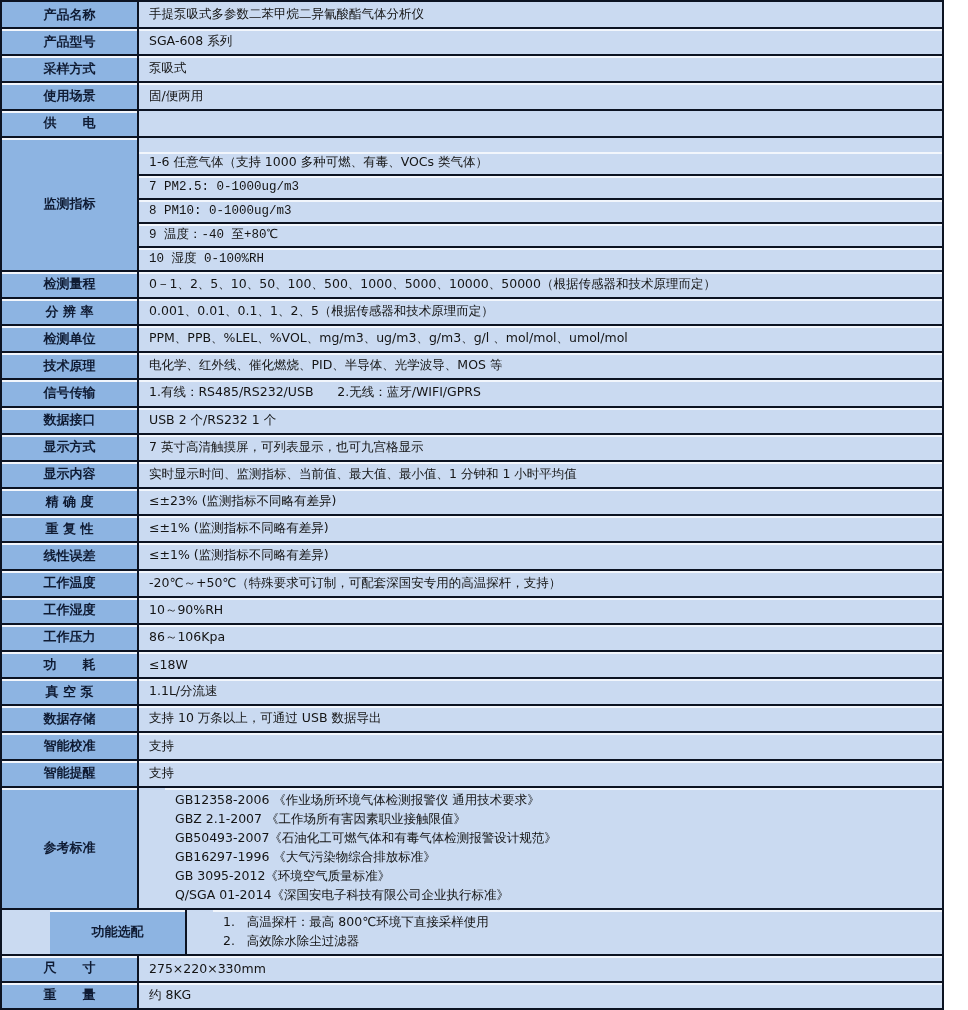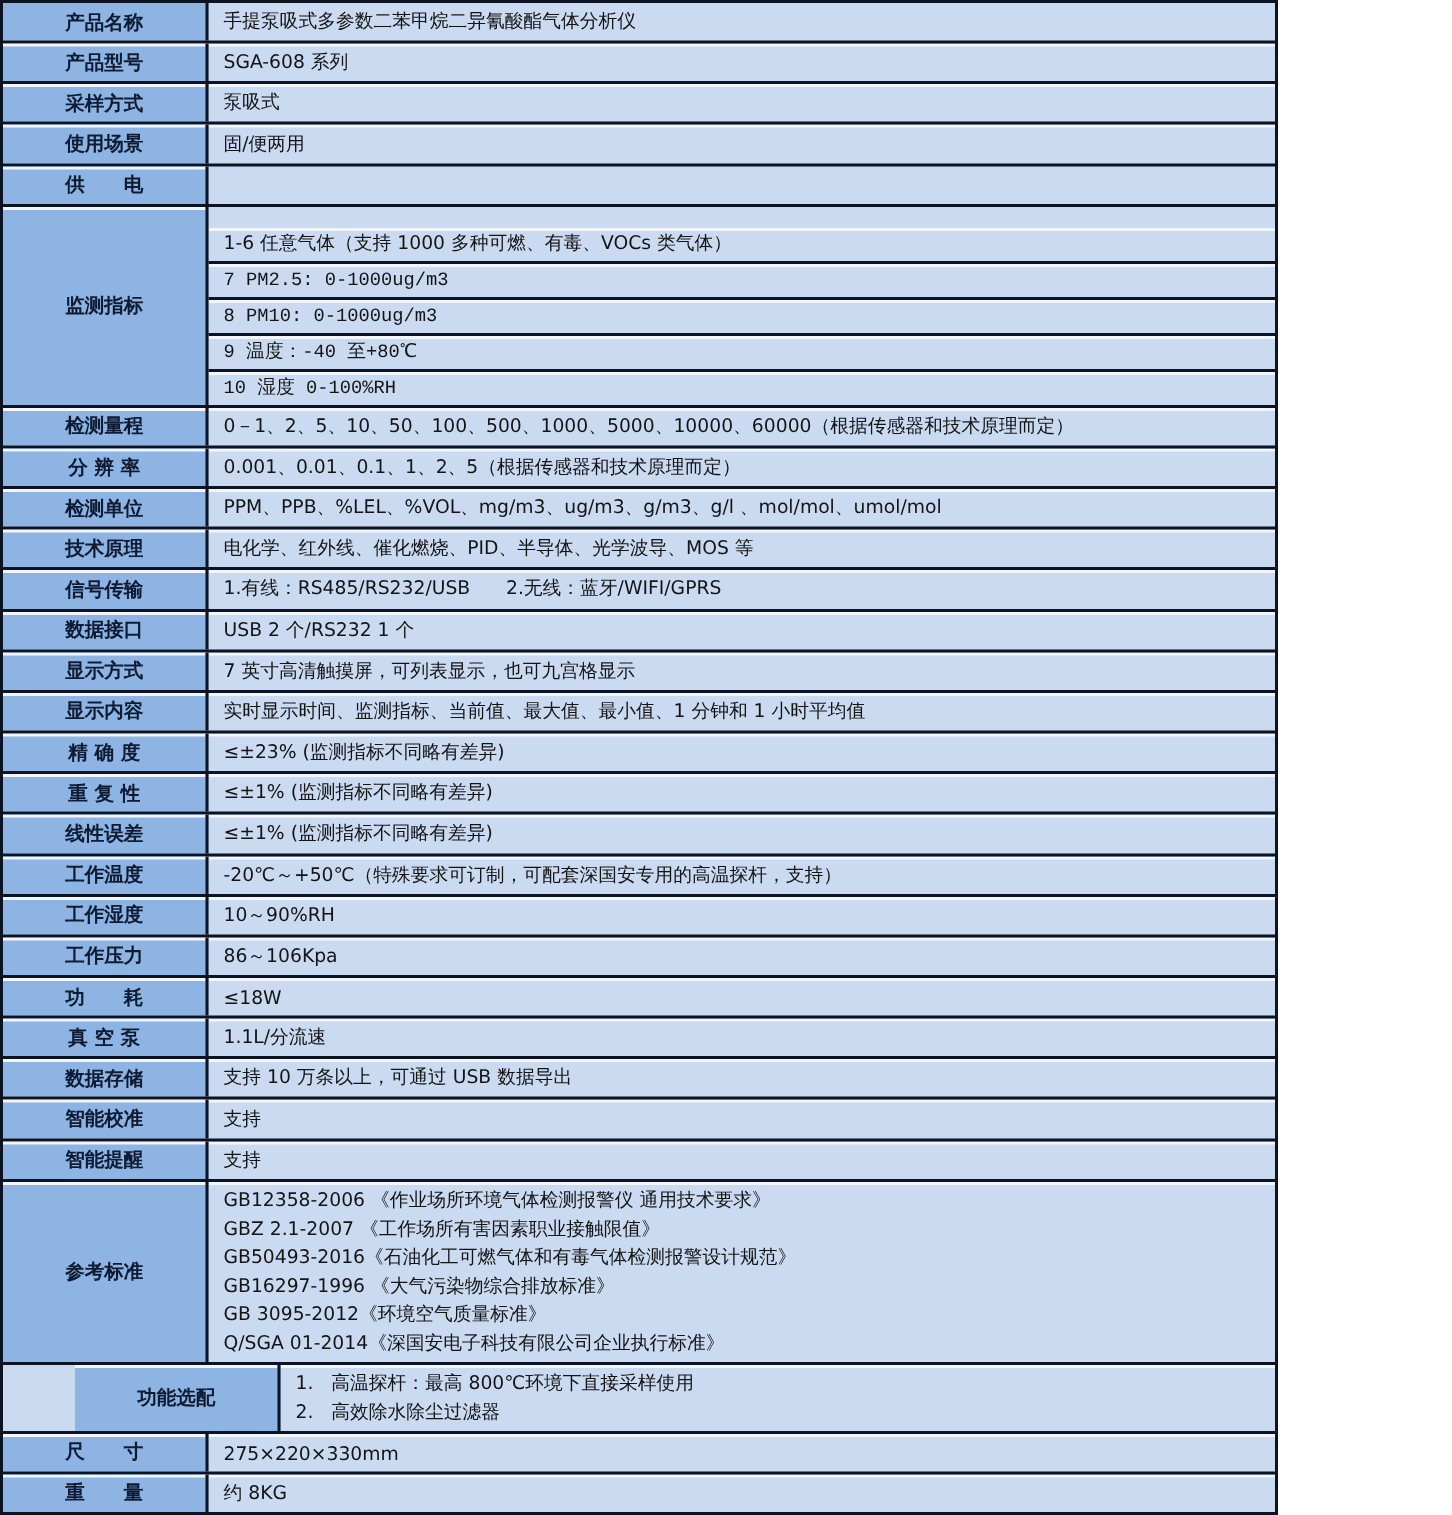--- a/index.html
+++ b/index.html
@@ -1,18 +1,18 @@
 <!DOCTYPE html>
 <html><head>
 <meta charset="utf-8">
 <style>
   * { box-sizing: border-box; margin: 0; padding: 0; }
   html, body { width: 968px; background: #ffffff; font-family: "DejaVu Sans", "Liberation Sans", sans-serif; }
   .spec-table {
-    width: 852px; height: 1010px;
+    width: 944px; height: 1010px;
     border: 2px solid #0c1322;
     background: #cadaf1;
     display: flex; flex-direction: column;
     overflow: hidden;
   }
   .row { display: flex; flex: 1 1 0; min-height: 0; }
   .row.fixed-monitor { flex: 0 0 134px; }
   .row.fixed-standards { flex: 0 0 122px; }
   .row.fixed-options { flex: 0 0 46px; padding-left: 48px; }
   .row + .row { border-top: 2px solid #0c1322; }
@@ -31,20 +31,21 @@
   .value-cell {
     flex: 1 1 auto;
     display: flex; align-items: center;
     padding: 2px 8px 2px 10px;
     font-size: 12.5px; color: #141414;
     white-space: pre-wrap;
   }
   .value-cell.multiline {
     flex-direction: column; align-items: stretch; justify-content: center;
     padding: 3px 8px 3px 10px;
+    margin-left: 26px;
   }
   .value-cell.multiline .line {
     flex: 1 1 0; display: flex; align-items: center;
     font-size: 12.5px; color: #141414; white-space: pre-wrap;
   }
   .value-stack { flex: 1 1 auto; display: flex; flex-direction: column; margin-top: 14px; }
   .subrow {
     flex: 1 1 0; display: flex; align-items: center;
     padding: 0 8px 0 10px;
     font-size: 12.5px; color: #141414; white-space: pre-wrap;
@@ -86,21 +87,21 @@
       <div class="subrow">1-6 任意气体（支持 1000 多种可燃、有毒、VOCs 类气体）</div>
       <div class="subrow">7 PM2.5: 0-1000ug/m3</div>
       <div class="subrow">8 PM10: 0-1000ug/m3</div>
       <div class="subrow">9 温度：-40 至+80℃</div>
       <div class="subrow">10 湿度 0-100%RH</div>
     </div>
   </div>
 
   <div class="row">
     <div class="label-cell">检测量程</div>
-    <div class="value-cell">0－1、2、5、10、50、100、500、1000、5000、10000、60000（根据传感器和技术原理而定）</div>
+    <div class="value-cell">0－1、2、5、10、50、100、500、1000、5000、10000、50000（根据传感器和技术原理而定）</div>
   </div>
 
   <div class="row">
     <div class="label-cell">分 辨 率</div>
     <div class="value-cell">0.001、0.01、0.1、1、2、5（根据传感器和技术原理而定）</div>
   </div>
 
   <div class="row">
     <div class="label-cell">检测单位</div>
     <div class="value-cell">PPM、PPB、%LEL、%VOL、mg/m3、ug/m3、g/m3、g/l 、mol/mol、umol/mol</div>
@@ -184,21 +185,21 @@
   <div class="row">
     <div class="label-cell">智能提醒</div>
     <div class="value-cell">支持</div>
   </div>
 
   <div class="row fixed-standards">
     <div class="label-cell">参考标准</div>
     <div class="value-cell multiline">
       <div class="line">GB12358-2006 《作业场所环境气体检测报警仪 通用技术要求》</div>
       <div class="line">GBZ 2.1-2007 《工作场所有害因素职业接触限值》</div>
-      <div class="line">GB50493-2016《石油化工可燃气体和有毒气体检测报警设计规范》</div>
+      <div class="line">GB50493-2007《石油化工可燃气体和有毒气体检测报警设计规范》</div>
       <div class="line">GB16297-1996 《大气污染物综合排放标准》</div>
       <div class="line">GB 3095-2012《环境空气质量标准》</div>
       <div class="line">Q/SGA 01-2014《深国安电子科技有限公司企业执行标准》</div>
     </div>
   </div>
 
   <div class="row fixed-options">
     <div class="label-cell">功能选配</div>
     <div class="value-cell multiline">
       <div class="line">1.   高温探杆：最高 800℃环境下直接采样使用</div>

